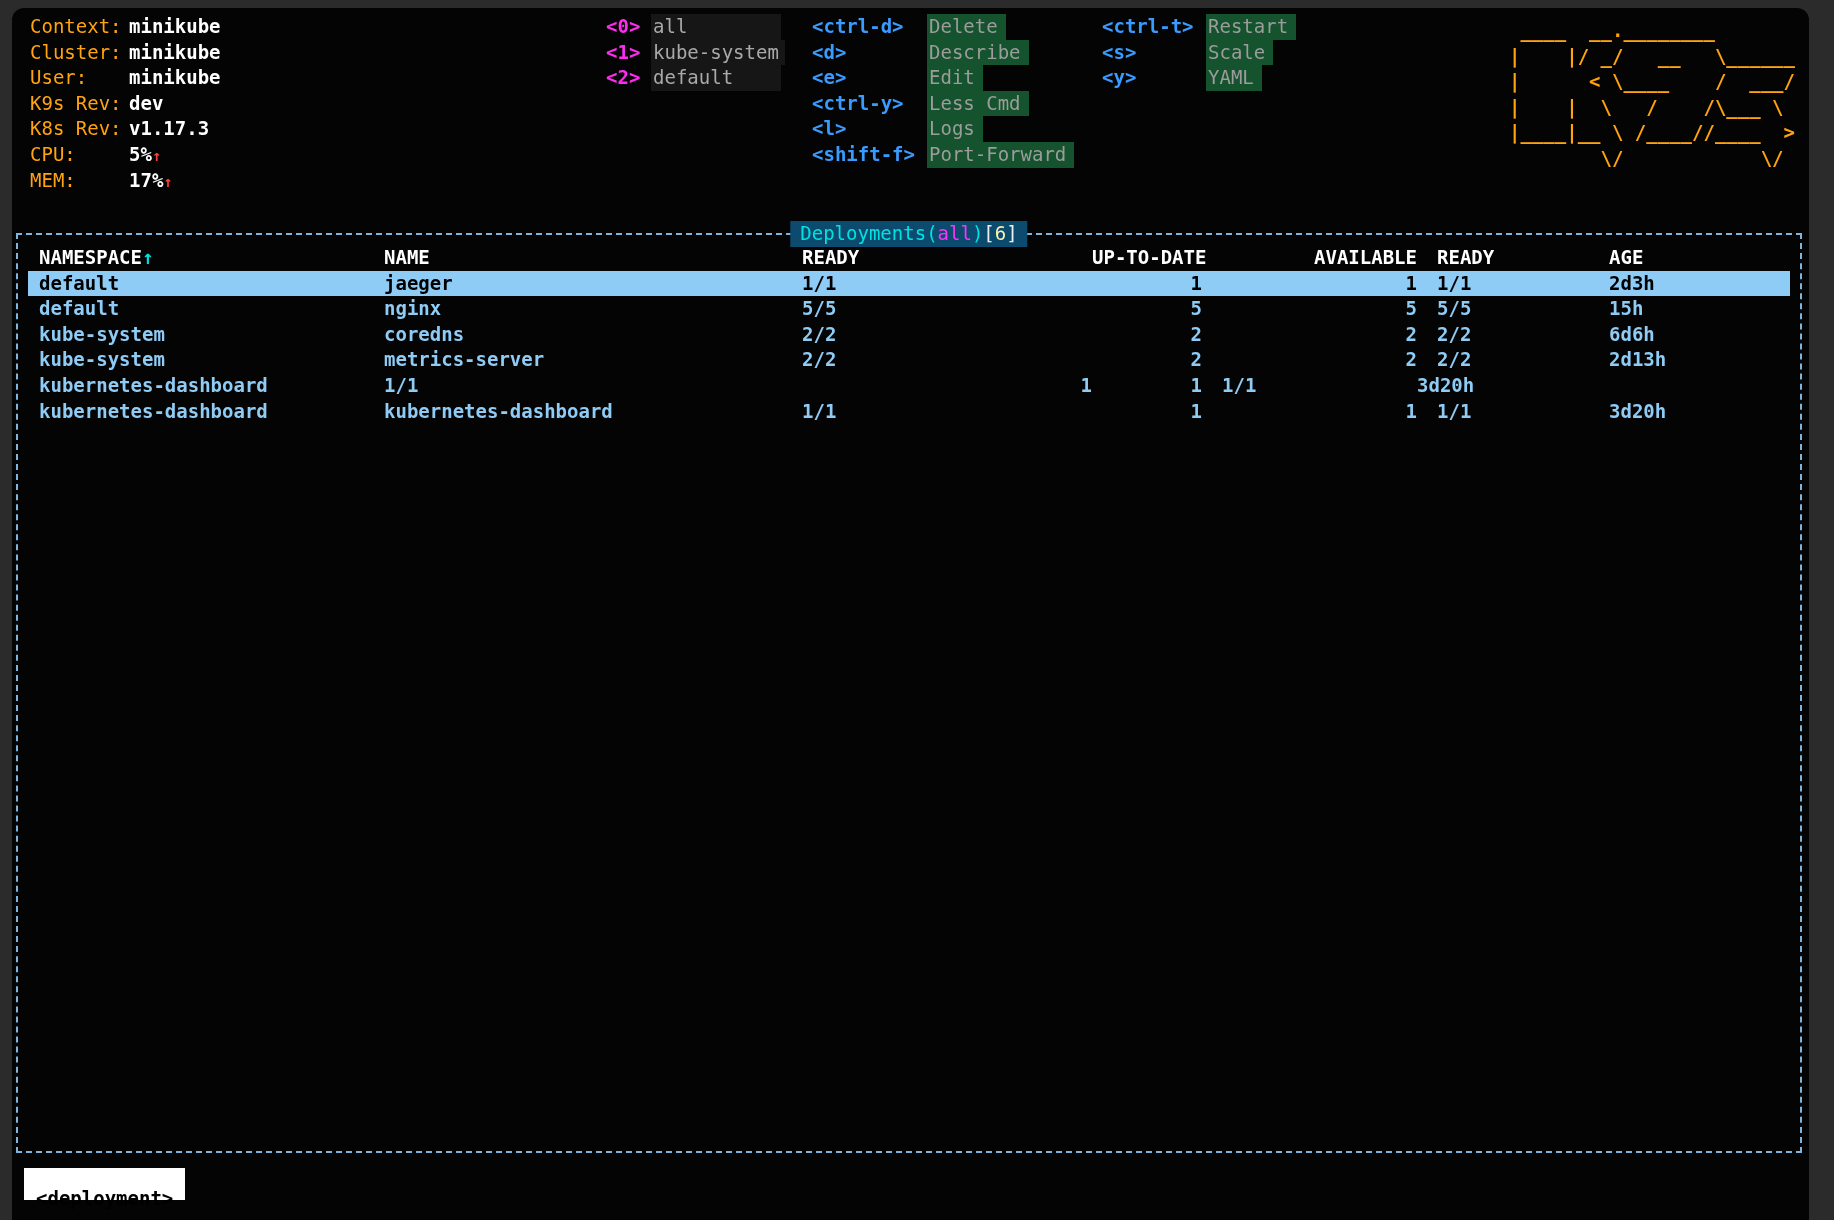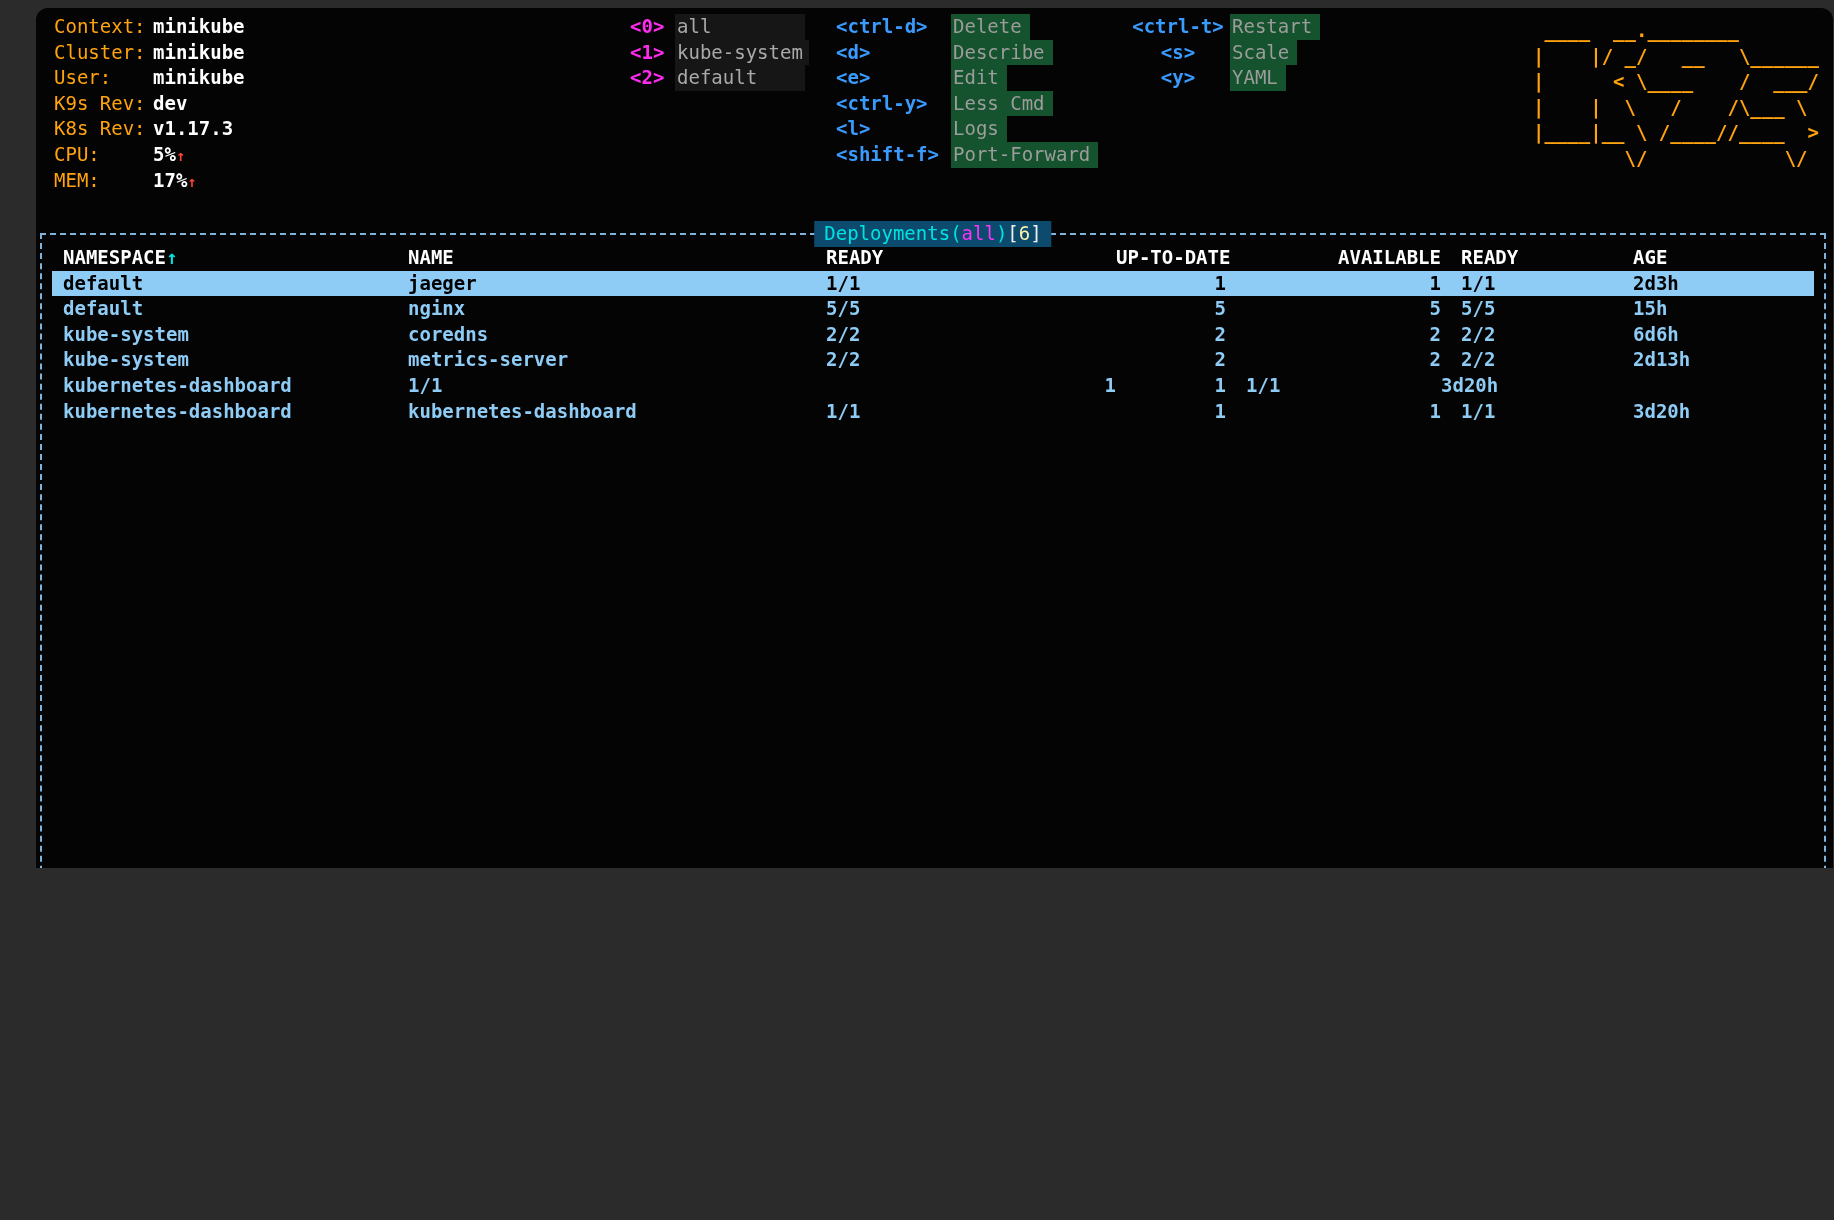--- a/index.html
+++ b/index.html
@@ -5,42 +5,42 @@
   * { box-sizing: border-box; }
   html,body { margin:0; padding:0; }
   body {
     width:1834px; height:1220px;
     background:#2b2b2b;
     font-family:"DejaVu Sans Mono", monospace;
     overflow:hidden;
     position:relative;
   }
   .terminal {
-    position:absolute; left:36px; top:8px;
-    width:1797px; height:860px;
+    position:absolute; left:12px; top:8px;
+    width:1797px; height:1212px;
     background:#040404;
     border-radius:12px 12px 0 0;
     overflow:hidden;
     font-size:19px; line-height:25.6px;
     color:#ddd;
   }
   .info-col { left:18px; top:6px; position:absolute; }
   .info-line { height:25.6px; white-space:nowrap; }
   .info-label { display:inline-block; width:99px; color:#ffa30f; }
   .info-value { color:#ffffff; font-weight:bold; }
   .pct-arrow { color:#ff4136; font-weight:bold; font-size:15px; }
   .ns-col { left:594px; top:6px; position:absolute; }
   .ns-line { height:25.6px; white-space:nowrap; }
   .ns-key { display:inline-block; width:45px; color:#ff2cf0; font-weight:bold; }
   .ns-label { display:inline-block; min-width:130px; color:#a9a9a9; background:#161616; padding:0 6px 0 2px; }
   .menu-col1 { left:800px; top:6px; position:absolute; }
   .menu-col2 { left:1090px; top:6px; position:absolute; }
   .menu-line { height:25.6px; white-space:nowrap; }
   .menu-key1 { display:inline-block; width:115px; color:#3a9bff; font-weight:bold; }
-  .menu-key2 { display:inline-block; width:104px; color:#3a9bff; font-weight:bold;text-align:center; }
+  .menu-key2 { display:inline-block; width:104px; color:#3a9bff; font-weight:bold; }
   .menu-label { display:inline-block; color:#9c9c9c; background:#14532d; padding:0 8px 0 2px; }
   
   .logo {
     position:absolute; left:1497px; top:10px;
     color:#ffa30f; font-weight:bold;
     white-space:pre; font-size:19px; line-height:25.6px;
   }
   
   .tableframe {
     position:absolute; left:4px; top:225px;

